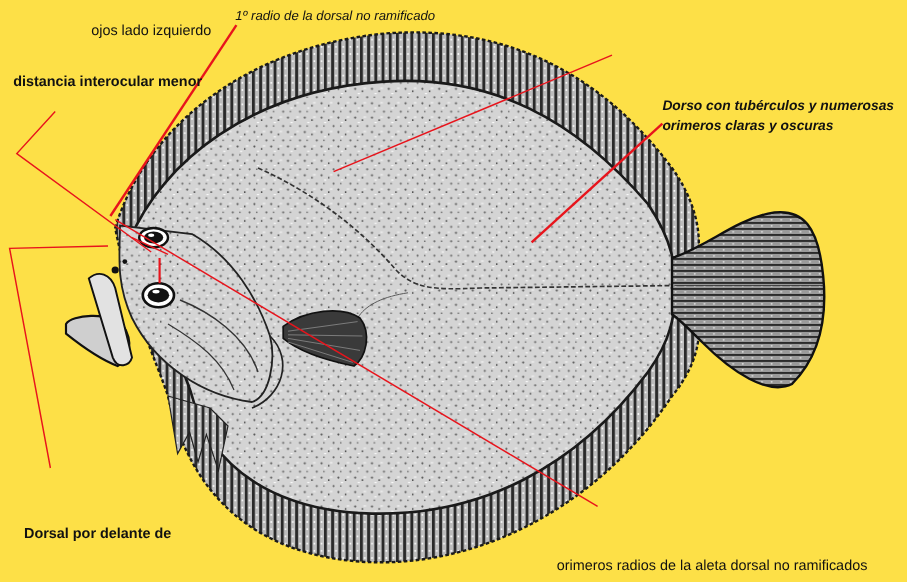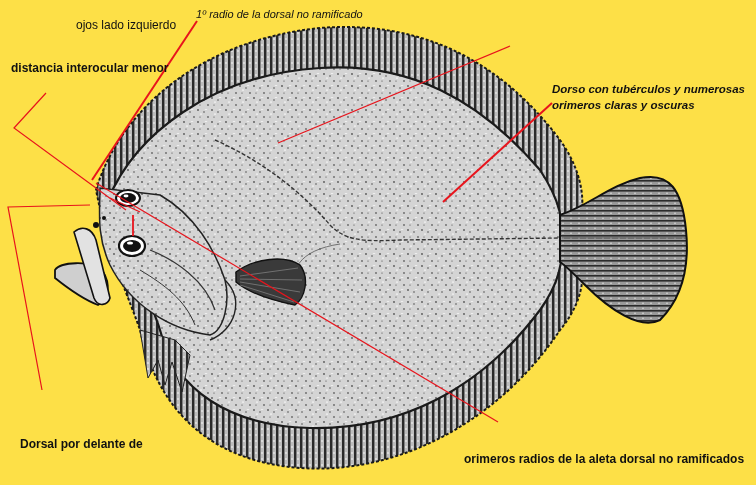--- a/index.html
+++ b/index.html
@@ -147,15 +147,15 @@
 
   <div class="label italic" style="left:552px; top:81px; font-size:11.5px;">
     <span class="line">Dorso con tubérculos y numerosas</span>
     <span class="line">orimeros claras y oscuras</span>
   </div>
 
   <div class="label" style="left:20px; top:402px;margin-top:34px;">
     <span class="line">Dorsal por delante de</span>
   </div>
 
-  <div class="label" style="left:464px; top:451px;font-weight:bold;">orimeros radios de la aleta dorsal no ramificados</div>
+  <div class="label" style="left:464px; top:463px;">orimeros radios de la aleta dorsal no ramificados</div>
 
 </div>
 
 </body></html>

